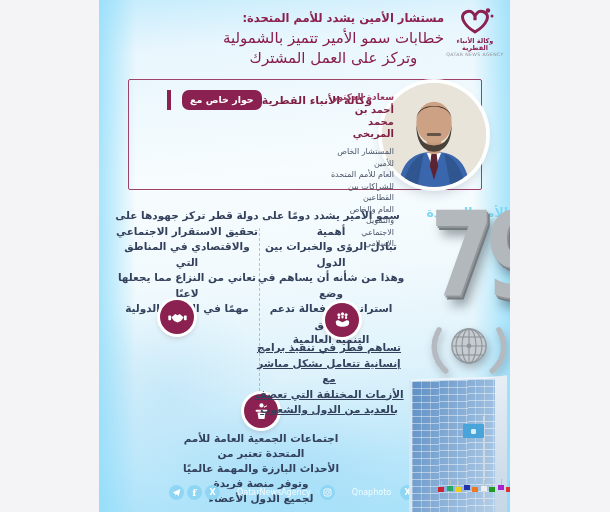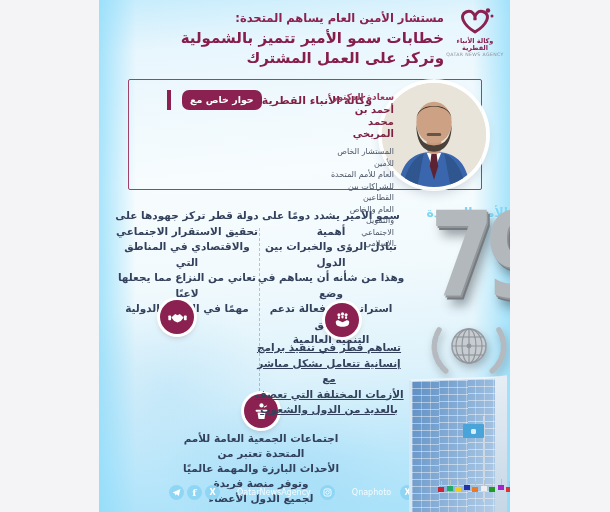--- a/index.html
+++ b/index.html
@@ -10,22 +10,22 @@
   .card::before{content:"";position:absolute;inset:0;
         background:linear-gradient(90deg,rgba(141,220,250,.75),rgba(141,220,250,0) 9%,rgba(141,220,250,0) 91%,rgba(141,220,250,.75));
         pointer-events:none;}
   .wm{position:absolute;border-radius:50%;background:radial-gradient(closest-side,rgba(120,200,242,.22),rgba(120,200,242,0));}
   .rtl{direction:rtl;}
   
   .logo{position:absolute;left:346px;top:6px;width:60px;text-align:center;line-height:1.1;}
   .logo .ar{font-size:6.5px;font-weight:bold;color:#8a2150;}
   .logo .en{font-size:4.6px;color:#8b9097;letter-spacing:.4px;}
   .kicker{position:absolute;right:66px;top:11px;font-size:11.5px;font-weight:bold;color:#8c2150;direction:rtl;}
-  .title{position:absolute;right:66px;top:29px;font-size:15px;font-weight:bold;color:#871d4a;
-         direction:rtl;text-align:right;line-height:19.5px;white-space:pre-line;}
+  .title{position:absolute;right:66px;top:29px;font-size:15px;font-weight:normal;color:#871d4a;
+         direction:rtl;text-align:center;line-height:19.5px;white-space:pre-line;}
   
   .ibox{position:absolute;left:29px;top:79px;width:352px;height:109px;border:1.5px solid #a04168;border-radius:2px;}
   .badge-line{position:absolute;left:68px;top:90px;display:flex;align-items:center;}
   .qbar{width:4px;height:20px;background:#8a2150;margin-right:11px;}
   .badge{background:#8a2150;color:#fff;font-size:9.5px;font-weight:bold;padding:4px 8px 5px;direction:rtl;border-radius:7px;}
   .agency{color:#7e1f43;font-size:11px;font-weight:bold;direction:rtl;margin-right:2px;}
   .quote{position:absolute;left:66px;top:123px;width:172px;direction:rtl;text-align:right;
          font-size:10.5px;font-weight:bold;color:#2f3b55;line-height:15px;white-space:pre-line;}
   .hl{color:#4f74b5;}
   .person{position:absolute;left:231px;top:92px;width:64px;direction:rtl;text-align:right;z-index:3;}
@@ -83,21 +83,21 @@
 
     <div class="logo">
       <svg width="46" height="28" viewBox="0 0 46 28">
         <path d="M23 26 C11 19 7 9 14 6 C20 3.5 24 9 23 14 C22 9 26 3.5 32 6 C39 9 35 19 23 26" fill="none" stroke="#8a2150" stroke-width="3" stroke-linecap="round"></path>
         <circle cx="36" cy="4.5" r="2.2" fill="#8a2150"></circle>
         <circle cx="40" cy="10" r="1.5" fill="#8a2150"></circle>
       </svg>
       <div class="ar rtl">وكالة الأنباء القطرية</div>
       <div class="en">QATAR NEWS AGENCY</div>
     </div>
-    <div class="kicker">مستشار الأمين العام يساهم المتحدة:</div>
+    <div class="kicker">مستشار الأمين يشدد للأمم المتحدة:</div>
     <div class="title">خطابات سمو الأمير تتميز بالشمولية
 وتركز على العمل المشترك</div>
 
     <div class="ibox"></div>
     <div class="badge-line">
       <span class="qbar"></span>
       <span class="badge">حوار خاص مع</span>
       <span class="agency">وكالة الأنباء القطرية</span>
     </div>
 

